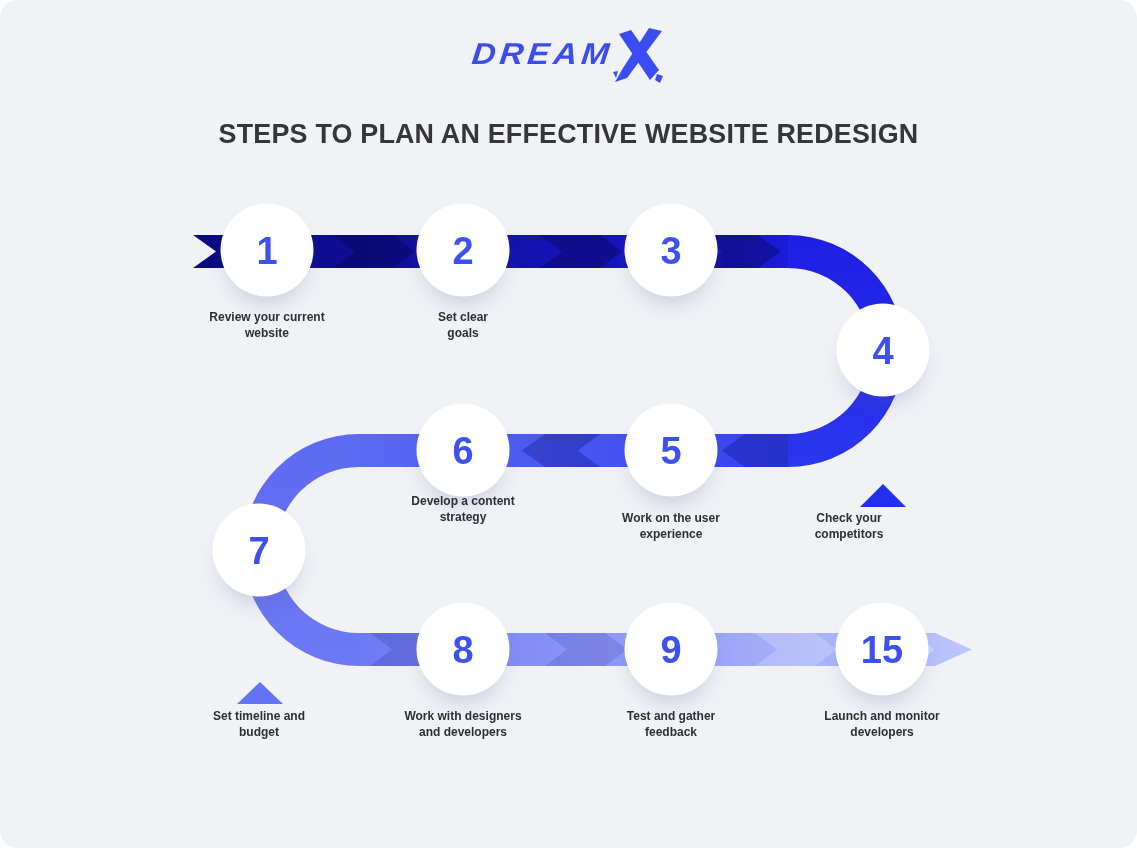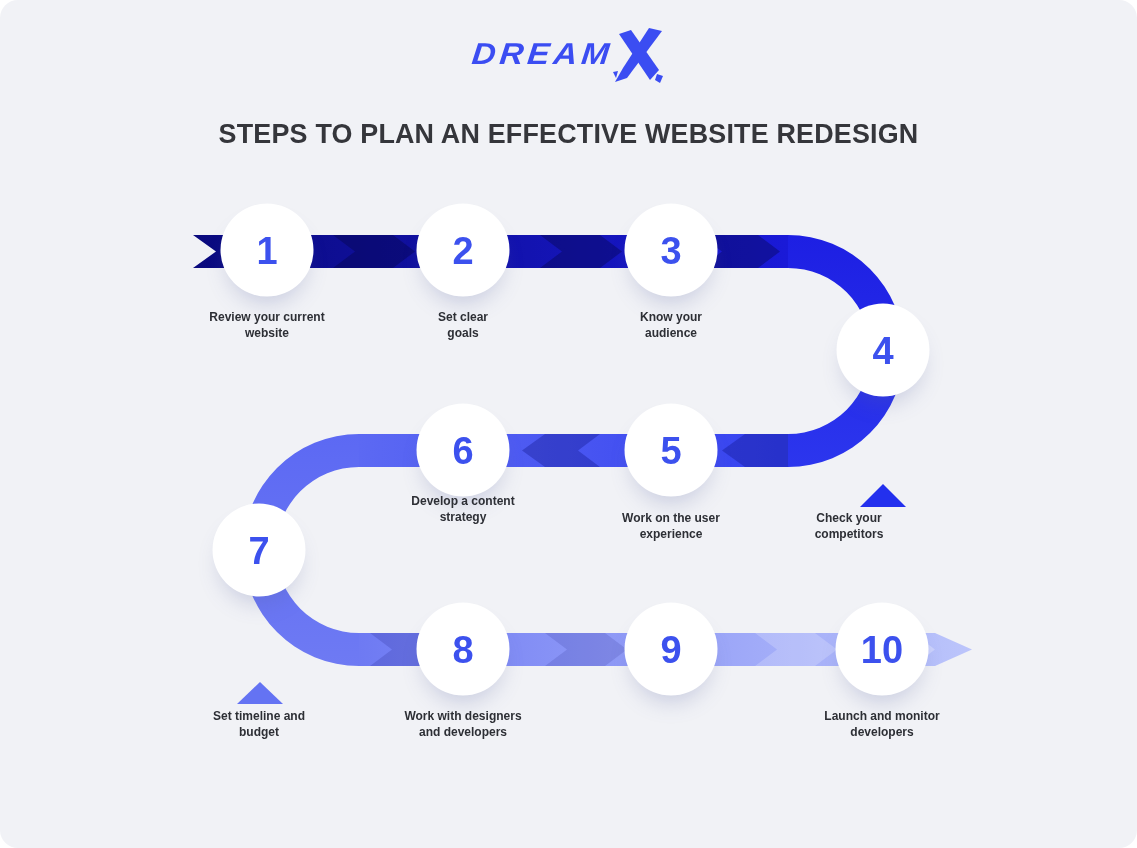--- a/index.html
+++ b/index.html
@@ -152,39 +152,39 @@
     <div class="step-circle c7">
         <span class="step-number">7</span>
       </div>
     <div class="step-circle c8">
         <span class="step-number">8</span>
       </div>
     <div class="step-circle c9">
         <span class="step-number">9</span>
       </div>
     <div class="step-circle c10">
-        <span class="step-number">10</span>
+        <span class="step-number">15</span>
       </div>
 
     <div class="pointer pointer-4 p4"></div>
     <div class="pointer pointer-7 p7"></div>
 
     <div class="step-label l1">Review your current
 website</div>
     <div class="step-label l2">Set clear
 goals</div>
-    <div class="step-label l3">Know your
-audience</div>
     <div class="step-label l4">Check your
 competitors</div>
     <div class="step-label l5">Work on the user
 experience</div>
     <div class="step-label l6">Develop a content
 strategy</div>
     <div class="step-label l7">Set timeline and
 budget</div>
     <div class="step-label l8">Work with designers
 and developers</div>
+    <div class="step-label l9">Test and gather
+feedback</div>
     <div class="step-label l10">Launch and monitor
 developers</div>
 
   </div>
 </div>
 
 </body></html>

